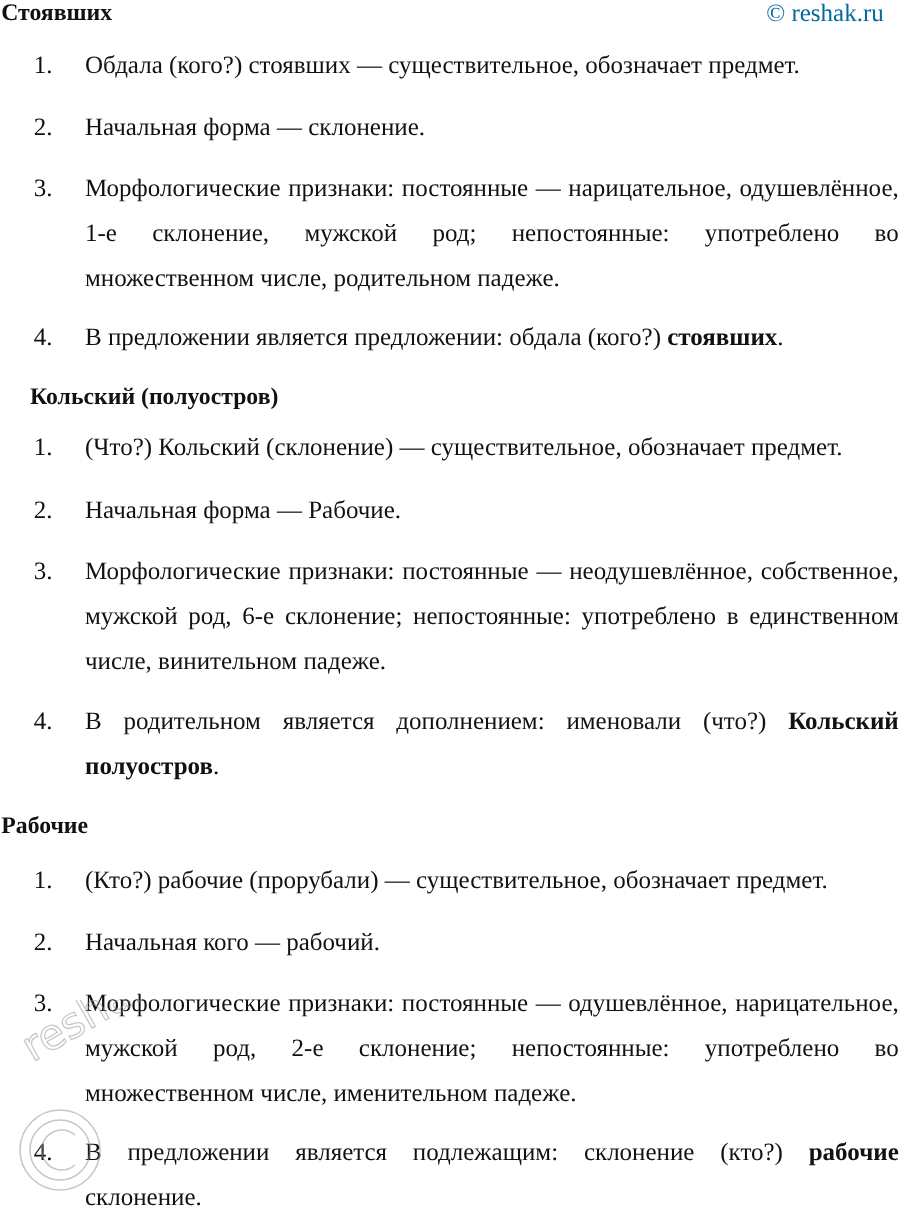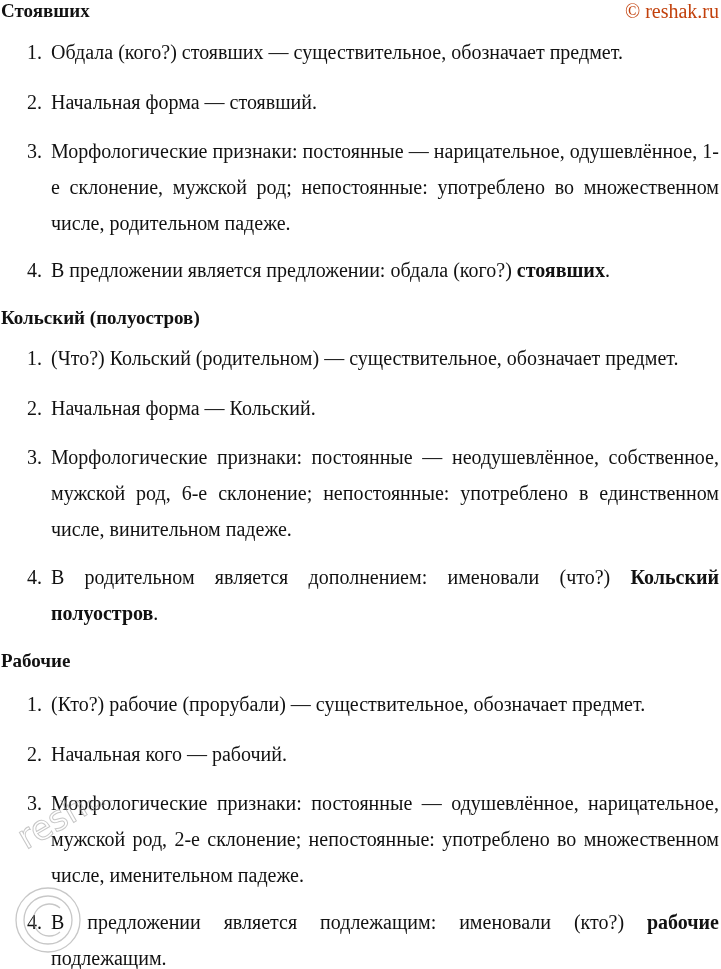--- a/index.html
+++ b/index.html
@@ -18,25 +18,25 @@
     }
     .page {
       position: absolute;
       left: 0;
       top: 0;
       width: 721px;
       height: 969px;
     }
     .copyright {
       position: absolute;
-      right: 2px;
+      right: 14px;
       top: 0px;
       font-size: 20px;
       line-height: 22px;
-      color: #c2410c;
+      color: #0369a1;
     }
     .section-title {
       position: absolute;
       left: 1px;
       font-weight: bold;
       font-size: 19px;
       line-height: 22px;
       margin: 0;
     }
     .item {
@@ -46,21 +46,21 @@
       font-size: 20px;
       line-height: 36px;
     }
     .item .num {
       position: absolute;
       left: 0;
       top: 0;
       width: 28px;
     }
     .item .body {
-      margin-left: 24px;
+      margin-left: 41px;
       text-align: justify;
       text-align-last: left;
     }
     b { font-weight: bold; }
     .watermark {
       position: absolute;
       left: 8px;
       top: 800px;
       width: 160px;
       height: 170px;
@@ -76,40 +76,40 @@
   <div class="copyright">© reshak.ru</div>
 
   <h2 class="section-title" style="top:0px;">Стоявших</h2>
 
   <div class="item" style="top:34px;">
     <span class="num">1.</span>
     <div class="body">Обдала (кого?) стоявших — существительное, обозначает предмет.</div>
   </div>
   <div class="item" style="top:84px;">
     <span class="num">2.</span>
-    <div class="body">Начальная форма — стоявший.</div>
+    <div class="body">Начальная форма — склонение.</div>
   </div>
   <div class="item" style="top:133px;">
     <span class="num">3.</span>
     <div class="body">Морфологические признаки: постоянные — нарицательное, одушевлённое, 1-е склонение, мужской род; непостоянные: употреблено во множественном числе, родительном падеже.</div>
   </div>
   <div class="item" style="top:252px;">
     <span class="num">4.</span>
     <div class="body"><span>В предложении является предложении: обдала (кого?) </span><b>стоявших</b><span>.</span></div>
   </div>
 
-  <h2 class="section-title" style="top:307px;">Кольский (полуостров)</h2>
+  <h2 class="section-title" style="top:307px;padding-left:23px;">Кольский (полуостров)</h2>
 
   <div class="item" style="top:340px;">
     <span class="num">1.</span>
-    <div class="body">(Что?) Кольский (родительном) — существительное, обозначает предмет.</div>
+    <div class="body">(Что?) Кольский (склонение) — существительное, обозначает предмет.</div>
   </div>
   <div class="item" style="top:390px;">
     <span class="num">2.</span>
-    <div class="body">Начальная форма — Кольский.</div>
+    <div class="body">Начальная форма — Рабочие.</div>
   </div>
   <div class="item" style="top:439px;">
     <span class="num">3.</span>
     <div class="body">Морфологические признаки: постоянные — неодушевлённое, собственное, мужской род, 6-е склонение; непостоянные: употреблено в единственном числе, винительном падеже.</div>
   </div>
   <div class="item" style="top:559px;">
     <span class="num">4.</span>
     <div class="body"><span>В родительном является дополнением: именовали (что?) </span><b>Кольский полуостров</b><span>.</span></div>
   </div>
 
@@ -122,21 +122,21 @@
   <div class="item" style="top:736px;">
     <span class="num">2.</span>
     <div class="body">Начальная кого — рабочий.</div>
   </div>
   <div class="item" style="top:785px;">
     <span class="num">3.</span>
     <div class="body">Морфологические признаки: постоянные — одушевлённое, нарицательное, мужской род, 2-е склонение; непостоянные: употреблено во множественном числе, именительном падеже.</div>
   </div>
   <div class="item" style="top:904px;">
     <span class="num">4.</span>
-    <div class="body"><span>В предложении является подлежащим: именовали (кто?) </span><b>рабочие</b><span> подлежащим.</span></div>
+    <div class="body"><span>В предложении является подлежащим: склонение (кто?) </span><b>рабочие</b><span> склонение.</span></div>
   </div>
 
   <svg class="watermark" viewBox="0 0 160 170" xmlns="http://www.w3.org/2000/svg">
     <g fill="none" stroke="#9a9a9a" stroke-width="1.3">
       <circle cx="40" cy="120" r="32"></circle>
       <circle cx="40" cy="120" r="24"></circle>
       <path d="M52 108 A16 16 0 1 0 52 132"></path>
     </g>
     <text x="0" y="0" font-family="DejaVu Sans, sans-serif" font-size="34" fill="none" stroke="#9a9a9a" stroke-width="1" transform="translate(18,50) rotate(-30)">reshak.ru</text>
   </svg>

